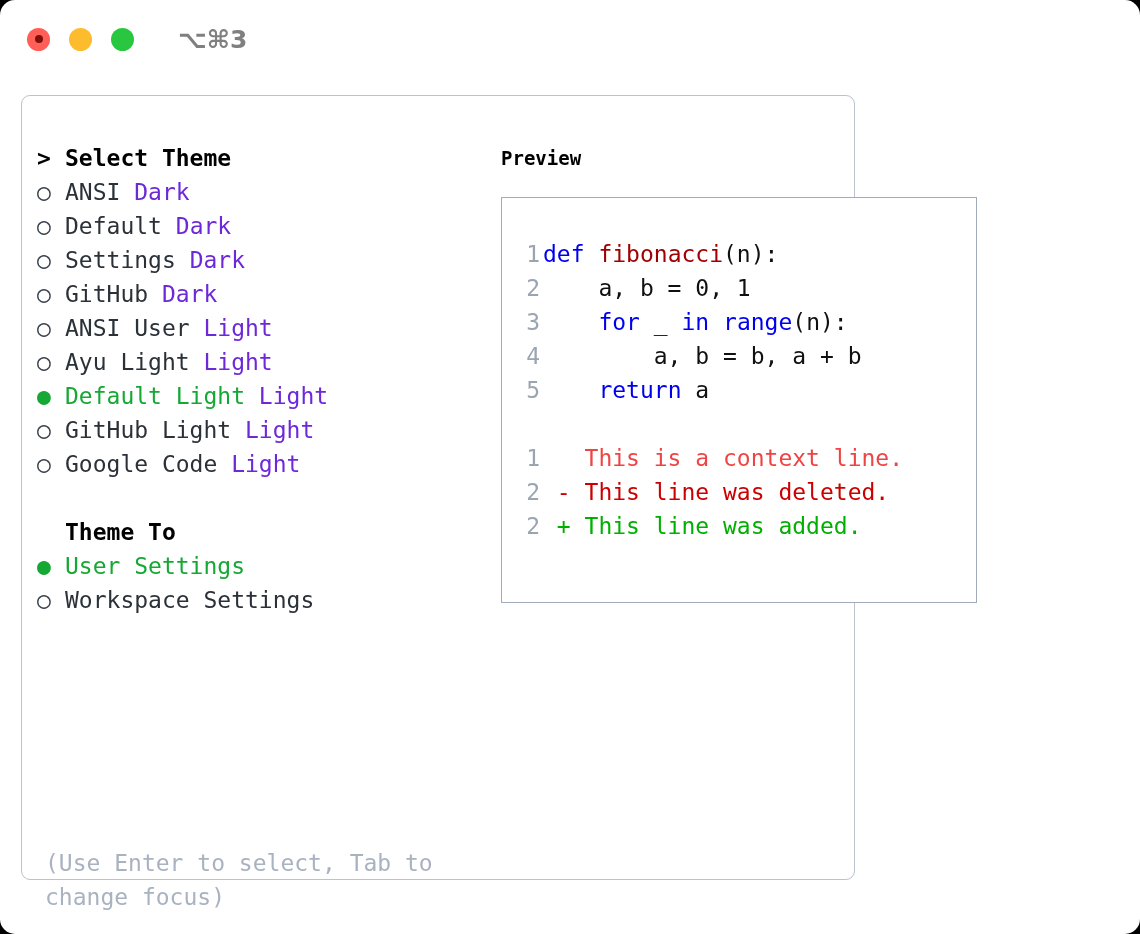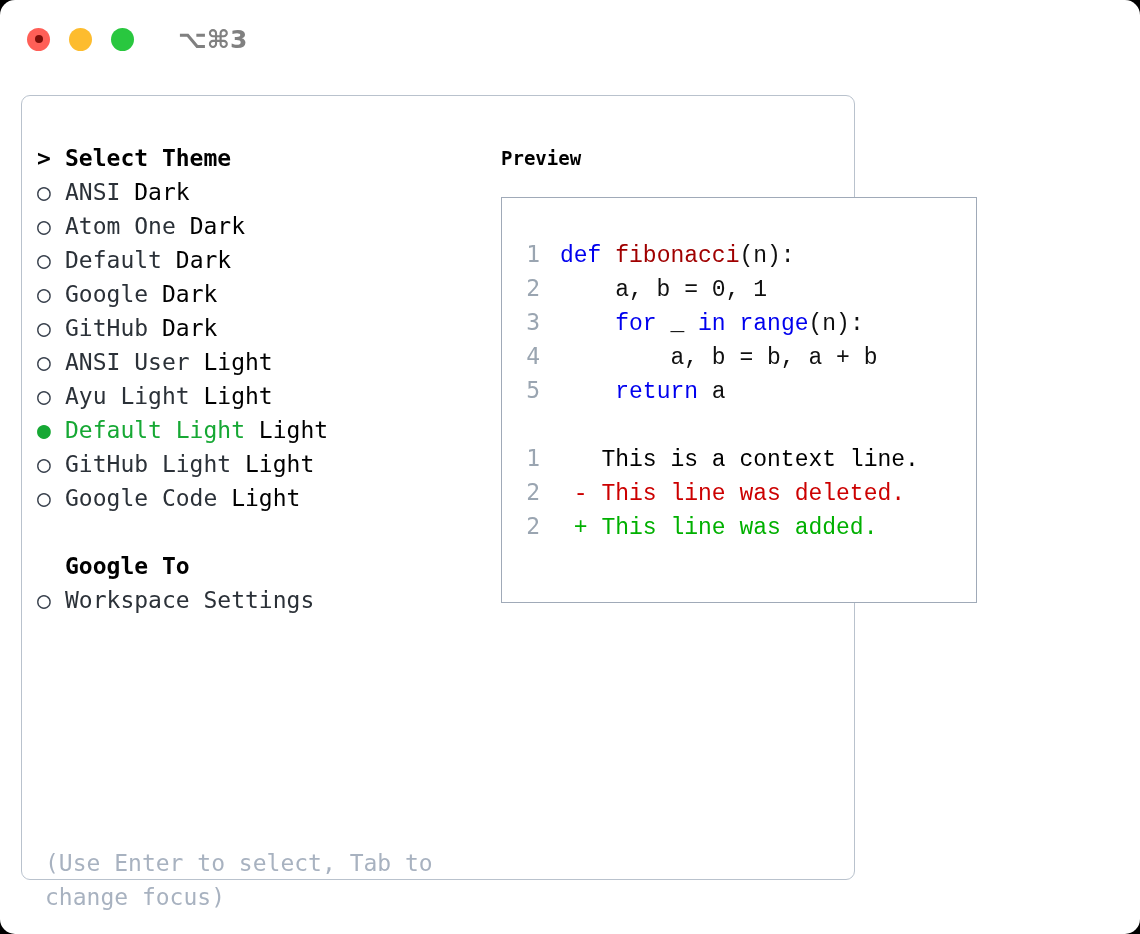--- a/index.html
+++ b/index.html
@@ -107,21 +107,21 @@
     color: #000000;
     font-weight: bold;
   }
 
   .header-row {
     font-weight: bold;
     color: #000000;
   }
   .name { color: #2b3138; margin-top: 23px; }
   .name.sel { color: #16a834; }
-  .suffix { color: #000000; }
+  .suffix { color: #6d28d9; }
 
   .spacer-row { height: 34px; }
 
   .section-title {
     color: #000000;
     font-weight: bold;
   }
 
   #hint {
     position: absolute;
@@ -165,25 +165,25 @@
     line-height: 34px;
     white-space: pre;
   }
   .cline { display: block; height: 34px; white-space: pre; }
   .lnum {
     display: inline-block;
     width: 25px;
     text-align: right;
     color: #9aa5b1;
   }
-  .ctext { margin-left: 20px; font-family: Liberation Mono, monospace; }
+  .ctext { margin-left: 3px; }
   .kw   { color: #0000ee; }
   .fn   { color: #a00000; }
   .pl   { color: #101010; }
-  .ctx  { color: #000000; }
+  .ctx  { color: #ef4444; }
   .del  { color: #cc0000; }
   .add  { color: #00b000; }
   .blank-line { display: block; height: 34px; }
 </style>
 </head>
 <body>
 
 <div id="window">
 
   <div id="titlebar">
@@ -196,36 +196,36 @@
   </div>
 
   <div id="panel">
 
     <div id="left-col">
 
       <div class="row header-row"><span class="marker caret">&gt;</span><span>Select Theme</span></div>
 
       <div id="theme-items">
           <div class="row"><span class="marker">○</span><span class="name">ANSI</span><span class="suffix"> Dark</span></div>
-          <div class="row"><span class="marker">○</span><span class="name">Atom One</span><span class="suffix"> Dark</span></div>
           <div class="row"><span class="marker">○</span><span class="name">Default</span><span class="suffix"> Dark</span></div>
-          <div class="row"><span class="marker">○</span><span class="name">Google</span><span class="suffix"> Dark</span></div>
+          <div class="row"><span class="marker">○</span><span class="name">Settings</span><span class="suffix"> Dark</span></div>
           <div class="row"><span class="marker">○</span><span class="name">GitHub</span><span class="suffix"> Dark</span></div>
           <div class="row"><span class="marker">○</span><span class="name">ANSI User</span><span class="suffix"> Light</span></div>
           <div class="row"><span class="marker">○</span><span class="name">Ayu Light</span><span class="suffix"> Light</span></div>
           <div class="row"><span class="marker sel">●</span><span class="name sel">Default Light</span><span class="suffix"> Light</span></div>
           <div class="row"><span class="marker">○</span><span class="name">GitHub Light</span><span class="suffix"> Light</span></div>
           <div class="row"><span class="marker">○</span><span class="name">Google Code</span><span class="suffix"> Light</span></div>
         </div>
 
       <div class="spacer-row"></div>
 
-      <div class="row"><span class="marker"> </span><span class="section-title">Google To</span></div>
+      <div class="row"><span class="marker"> </span><span class="section-title">Theme To</span></div>
 
       <div id="apply-items">
+          <div class="row"><span class="marker sel">●</span><span class="name sel">User Settings</span></div>
           <div class="row"><span class="marker">○</span><span class="name">Workspace Settings</span></div>
         </div>
 
     </div>
 
     <div id="hint">(Use Enter to select, Tab to change focus)</div>
 
     <div id="right-col">
       <div id="preview-title">Preview</div>
       <div id="preview-box">

